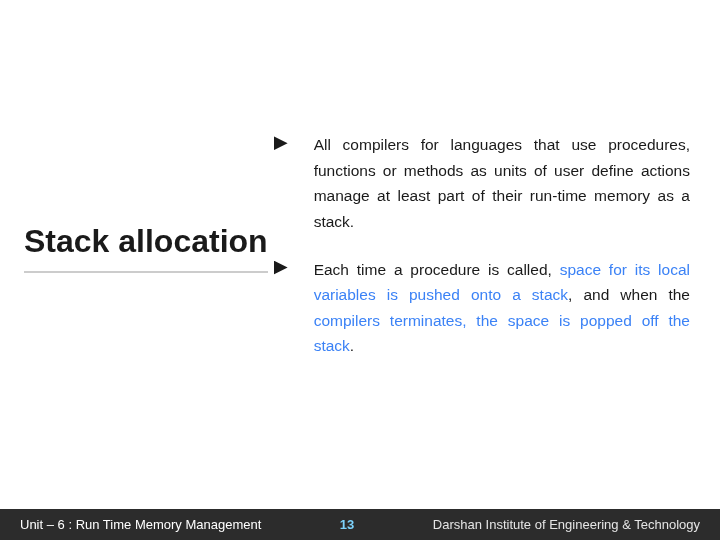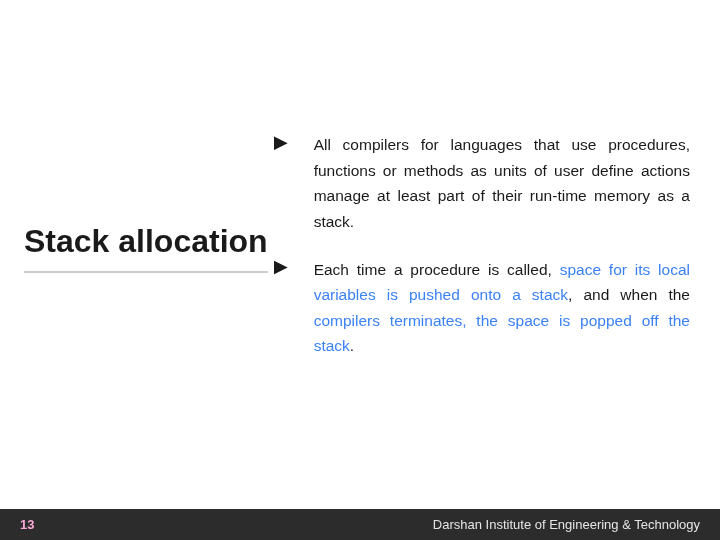--- a/index.html
+++ b/index.html
@@ -78,21 +78,21 @@
       justify-content: space-between;
       padding: 8px 20px;
       font-size: 13px;
     }
 
     .footer-left {
       color: #ffffff;
     }
 
     .footer-page {
-      color: #f9a8d4;
+      color: #7dd3fc;
       font-weight: bold;
     }
 
     .footer-right {
       color: #e5e5e5;
     }
   </style>
 </head>
 <body>
 
@@ -114,15 +114,16 @@
       <div class="bullet-icon"></div>
       <p class="bullet-text">
         Each time a procedure is called, <span class="highlight-orange">space for its local variables is pushed onto a stack</span>, and when the <span class="highlight-orange">compilers terminates, the space is popped off the stack</span>.
       </p>
     </div>
 
   </div>
 </div>
 
 <div class="footer">
+  <span class="footer-left">Unit – 6 : Run Time Memory Management</span>
   <span class="footer-page">13</span>
   <span class="footer-right">Darshan Institute of Engineering &amp; Technology</span>
 </div>
 
 </body></html>

